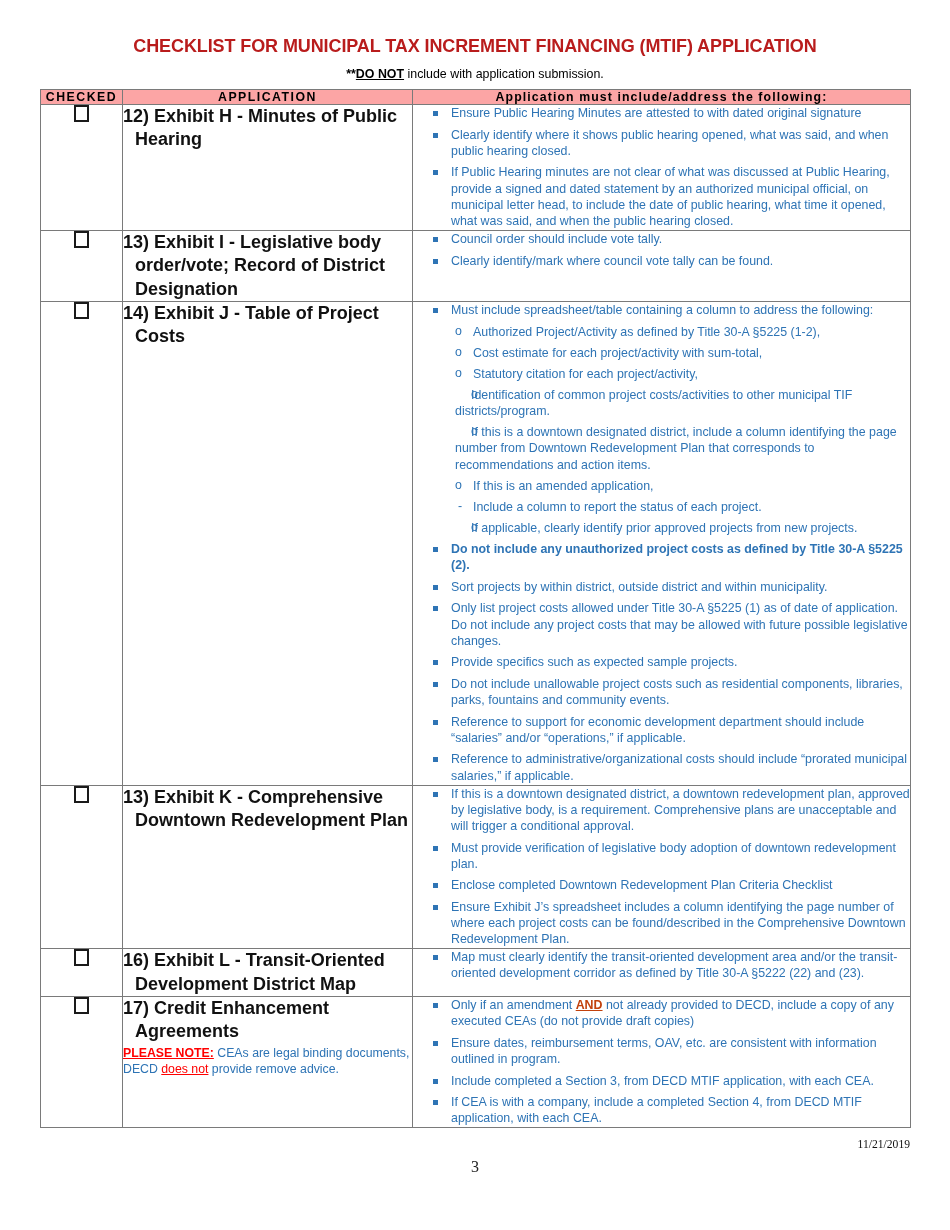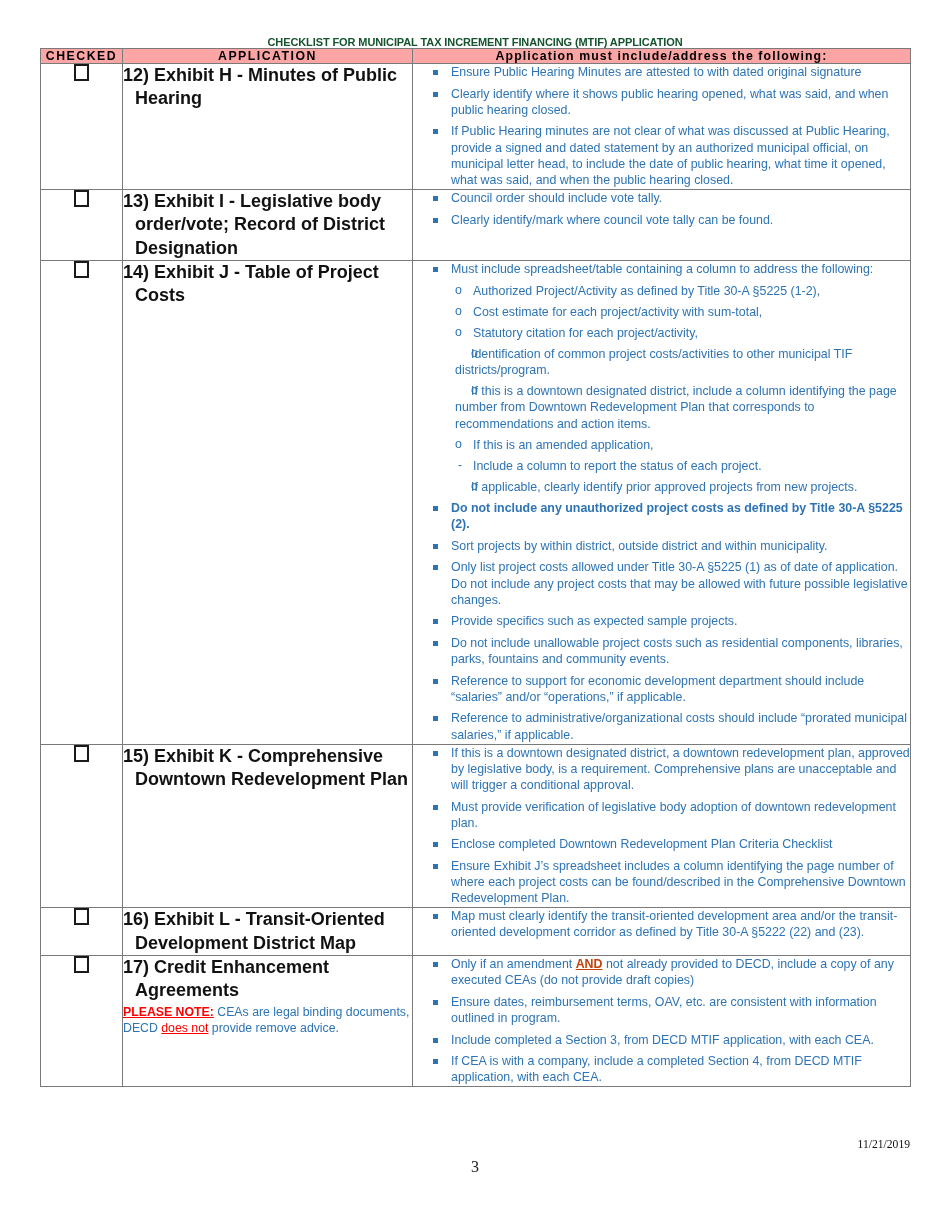--- a/index.html
+++ b/index.html
@@ -16,25 +16,25 @@
   }
   .page {
     width: 950px;
     height: 1230px;
     box-sizing: border-box;
     padding: 30px 40px 0 40px;
     position: relative;
   }
   .doc-title {
     text-align: center;
-    font-size: 11px;
+    font-size: 18px;
     font-weight: bold;
     letter-spacing: -0.1px;
     margin: 6px 0 0 0;
-    color: #14532d;
+    color: #b91c1c;
   }
   .doc-subtitle {
     text-align: center;
     font-size: 12.4px;
     font-weight: bold;
     margin: 10px 0 8px 0;
     color: #000;
   }
   .doc-subtitle .u { text-decoration: underline; }
   .doc-subtitle .reg { font-weight: normal; }
@@ -197,20 +197,21 @@
     font-family: "Liberation Serif", serif;
   }
 </style>
 </head>
 <body>
 
 <div class="page">
 
   <div class="doc-title">CHECKLIST FOR MUNICIPAL TAX INCREMENT FINANCING (MTIF) APPLICATION</div>
 
+  <div class="doc-subtitle"><span>**</span><span class="u">DO NOT</span><span class="reg"> include with application submission.</span></div>
 
   <table class="checklist">
     <colgroup>
       <col class="c-checked">
       <col class="c-app">
       <col class="c-req">
     </colgroup>
     <thead>
       <tr>
         <th>CHECKED</th>
@@ -266,21 +267,21 @@
               <li class="sq">Provide specifics such as expected sample projects.</li>
               <li class="sq">Do not include unallowable project costs such as residential components, libraries, parks, fountains and community events.</li>
               <li class="sq">Reference to support for economic development department should include “salaries” and/or “operations,” if applicable.</li>
               <li class="sq">Reference to administrative/organizational costs should include “prorated municipal salaries,” if applicable.</li>
             </ul>
           </td>
         </tr>
         <tr>
           <td class="checked-cell"><span class="checkbox"></span></td>
           <td class="app-cell">
-            <div class="app-title">15) Exhibit K - Comprehensive Downtown Redevelopment Plan</div>
+            <div class="app-title">13) Exhibit K - Comprehensive Downtown Redevelopment Plan</div>
           </td>
           <td class="req-cell">
             <ul class="reqs">
               <li class="sq">If this is a downtown designated district, a downtown redevelopment plan, approved by legislative body, is a requirement. Comprehensive plans are unacceptable and will trigger a conditional approval.</li>
               <li class="sq">Must provide verification of legislative body adoption of downtown redevelopment plan.</li>
               <li class="sq">Enclose completed Downtown Redevelopment Plan Criteria Checklist</li>
               <li class="sq">Ensure Exhibit J’s spreadsheet includes a column identifying the page number of where each project costs can be found/described in the Comprehensive Downtown Redevelopment Plan.</li>
             </ul>
           </td>
         </tr>

